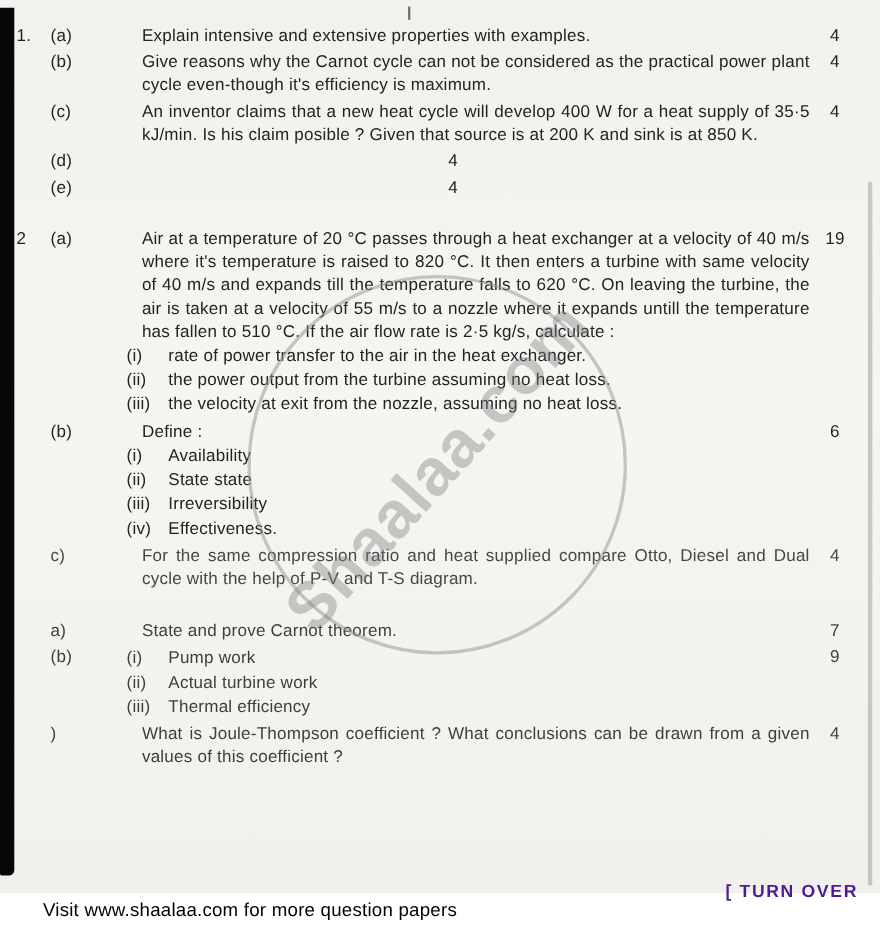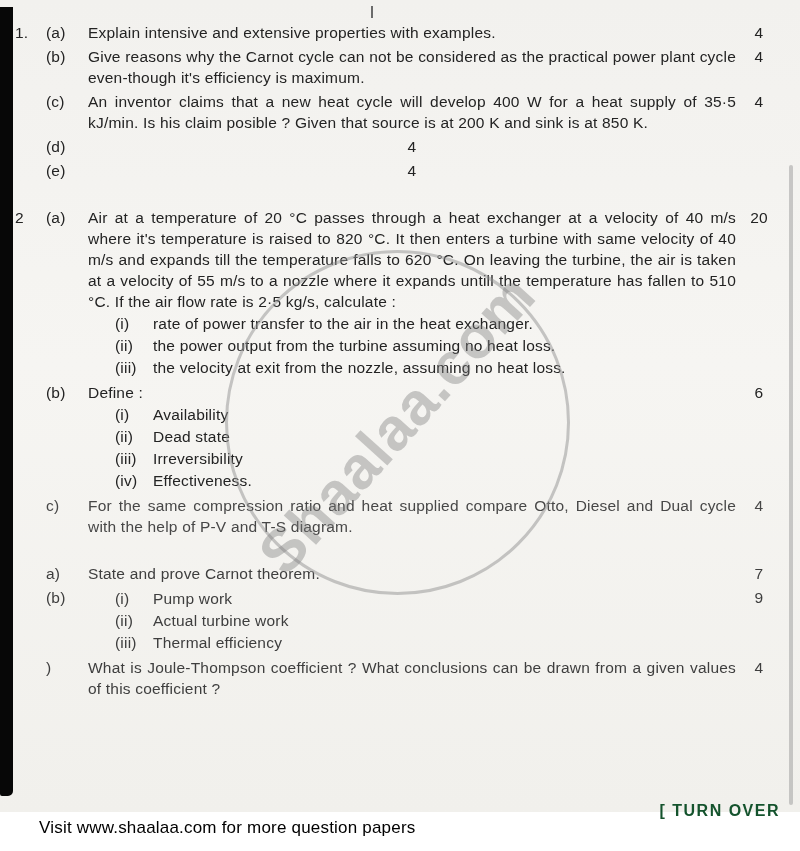--- a/index.html
+++ b/index.html
@@ -27,31 +27,31 @@
              font-size:60px; font-weight:bold; letter-spacing:1px; color:rgba(125,125,125,.40); white-space:nowrap; }
 
   
   .content { position:absolute; left:46px; top:22px; width:736px; z-index:2;
              font-size:15.5px; line-height:21px; letter-spacing:.2px; color:#232323; }
   .question { position:relative; margin-bottom:26px; }
   .question:last-child { margin-bottom:0; }
   .qnum { position:absolute; left:-31px; top:0; }
   .part { display:grid; grid-template-columns:42px 1fr 46px; align-items:start; margin-bottom:3px; }
   .plabel { }
-  .ptext { text-align:justify; }
+  .ptext { text-align:justify;margin-left:41px; }
   .pmarks { text-align:center; }
   .sub { display:grid; grid-template-columns:38px 1fr; margin:1px 0 1px 27px; }
   .q3 { color:#3e3e3e; }
   .fade { color:#474747; }
 
   
   .footer-link { position:absolute; left:7px; top:818px; z-index:6;
                  font-size:17px; color:#000; letter-spacing:.2px;margin-left:32px; }
   .turnover { position:absolute; right:20px; top:802px; z-index:6;
-              font-size:16px; font-weight:bold; letter-spacing:1.5px; color:#14532d; }
+              font-size:16px; font-weight:bold; letter-spacing:1.5px; color:#4c1d95; }
 </style>
 </head>
 <body>
 
 <div class="page">
 
   <div class="scan"></div>
   <div class="band-left"></div>
   <div class="edge-right"></div>
   <div class="tick-top"></div>
@@ -106,34 +106,34 @@
             </div>
             <div class="sub">
               <span class="slabel">(ii)</span>
               <span class="stext">the power output from the turbine assuming no heat loss.</span>
             </div>
             <div class="sub">
               <span class="slabel">(iii)</span>
               <span class="stext">the velocity at exit from the nozzle, assuming no heat loss.</span>
             </div>
           </div>
-          <span class="pmarks">20</span>
+          <span class="pmarks">19</span>
         </div>
 
         <div class="part">
           <span class="plabel">(b)</span>
           <div class="pbody">
             <p class="ptext">Define :</p>
             <div class="sub">
               <span class="slabel">(i)</span>
               <span class="stext">Availability</span>
             </div>
             <div class="sub">
               <span class="slabel">(ii)</span>
-              <span class="stext">Dead state</span>
+              <span class="stext">State state</span>
             </div>
             <div class="sub">
               <span class="slabel">(iii)</span>
               <span class="stext">Irreversibility</span>
             </div>
             <div class="sub">
               <span class="slabel">(iv)</span>
               <span class="stext">Effectiveness.</span>
             </div>
           </div>

